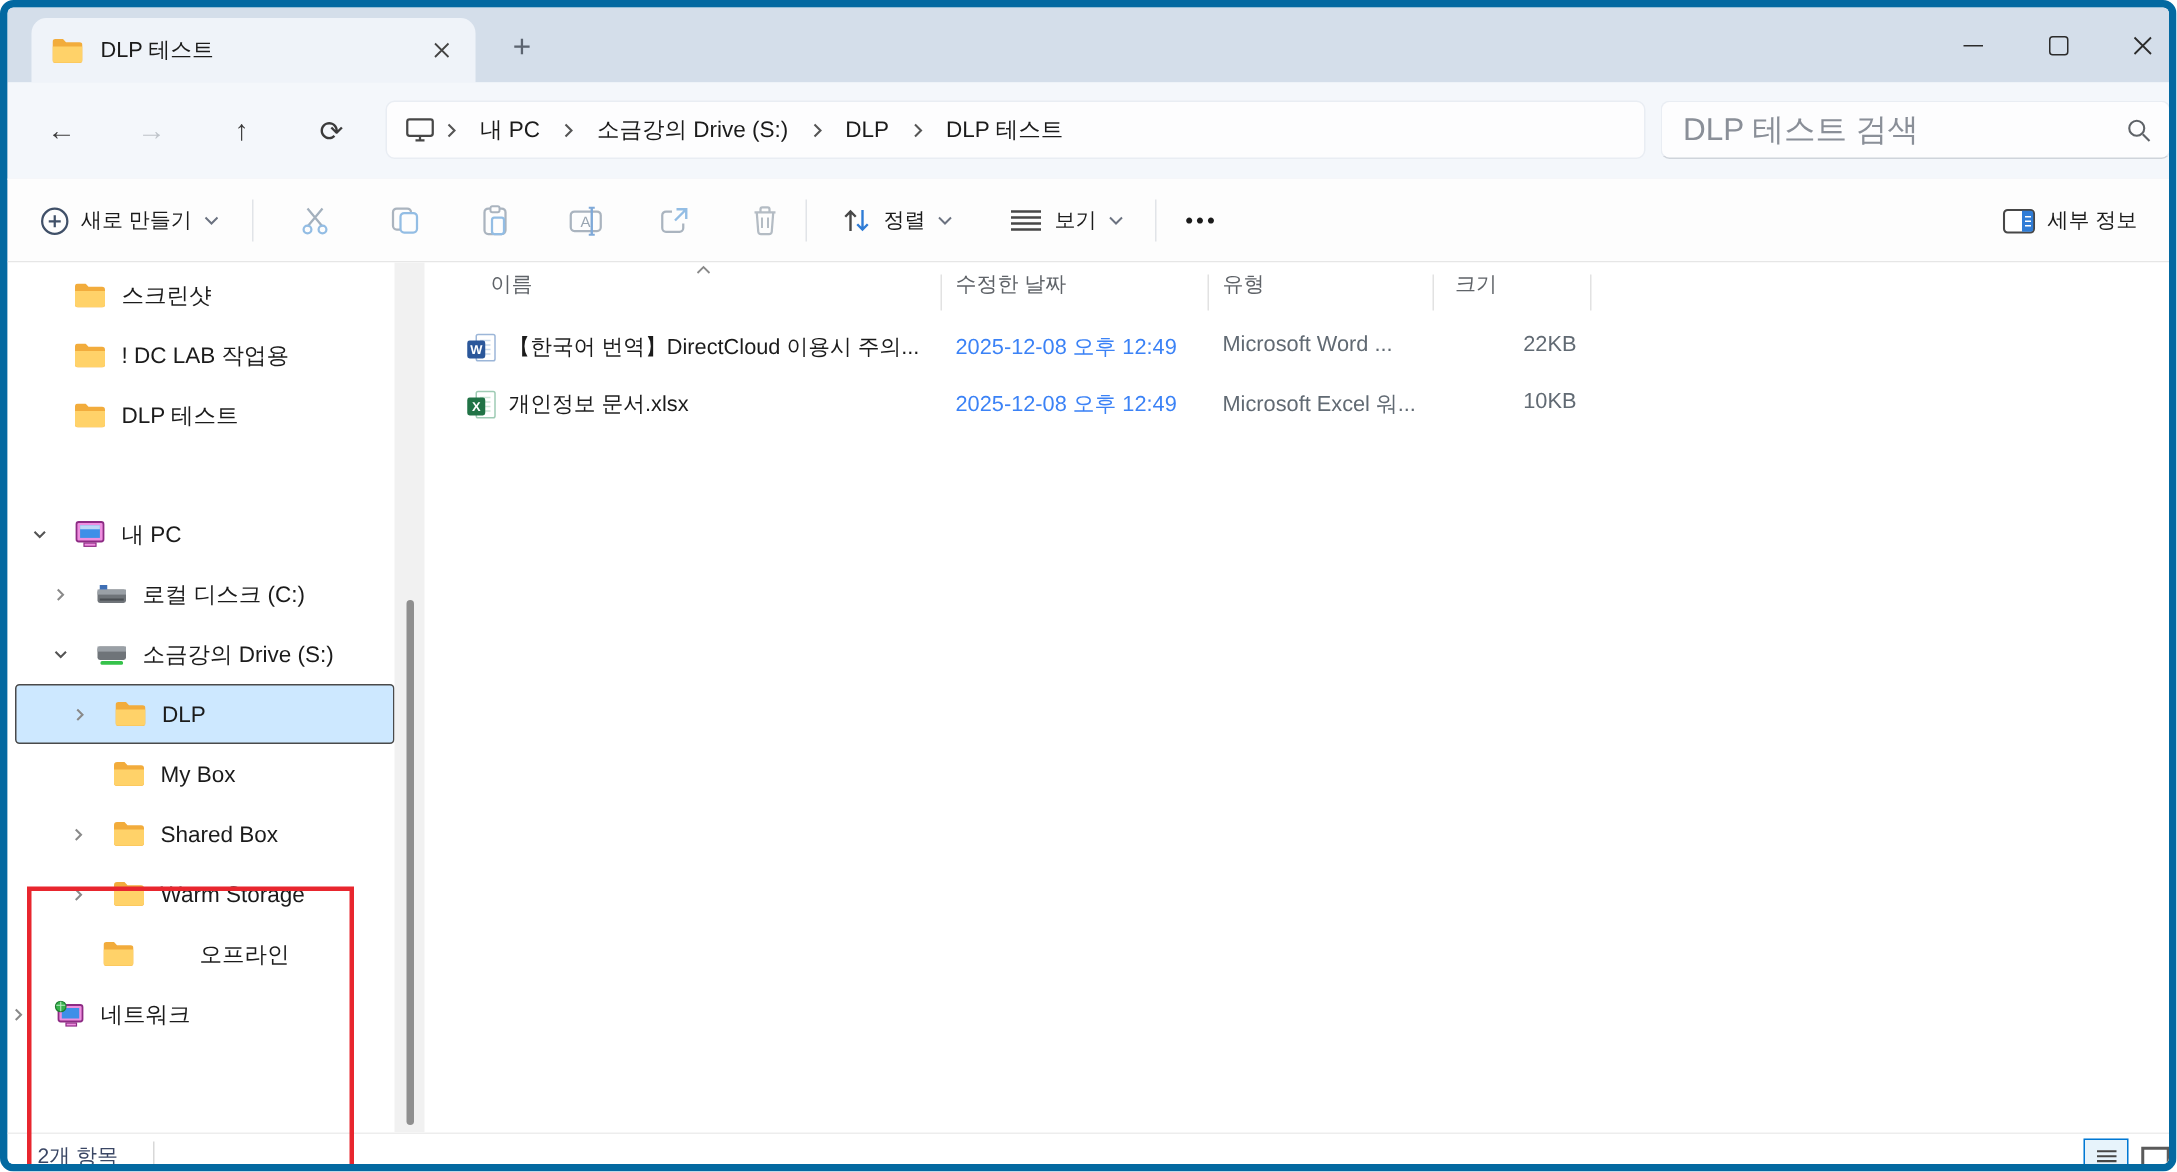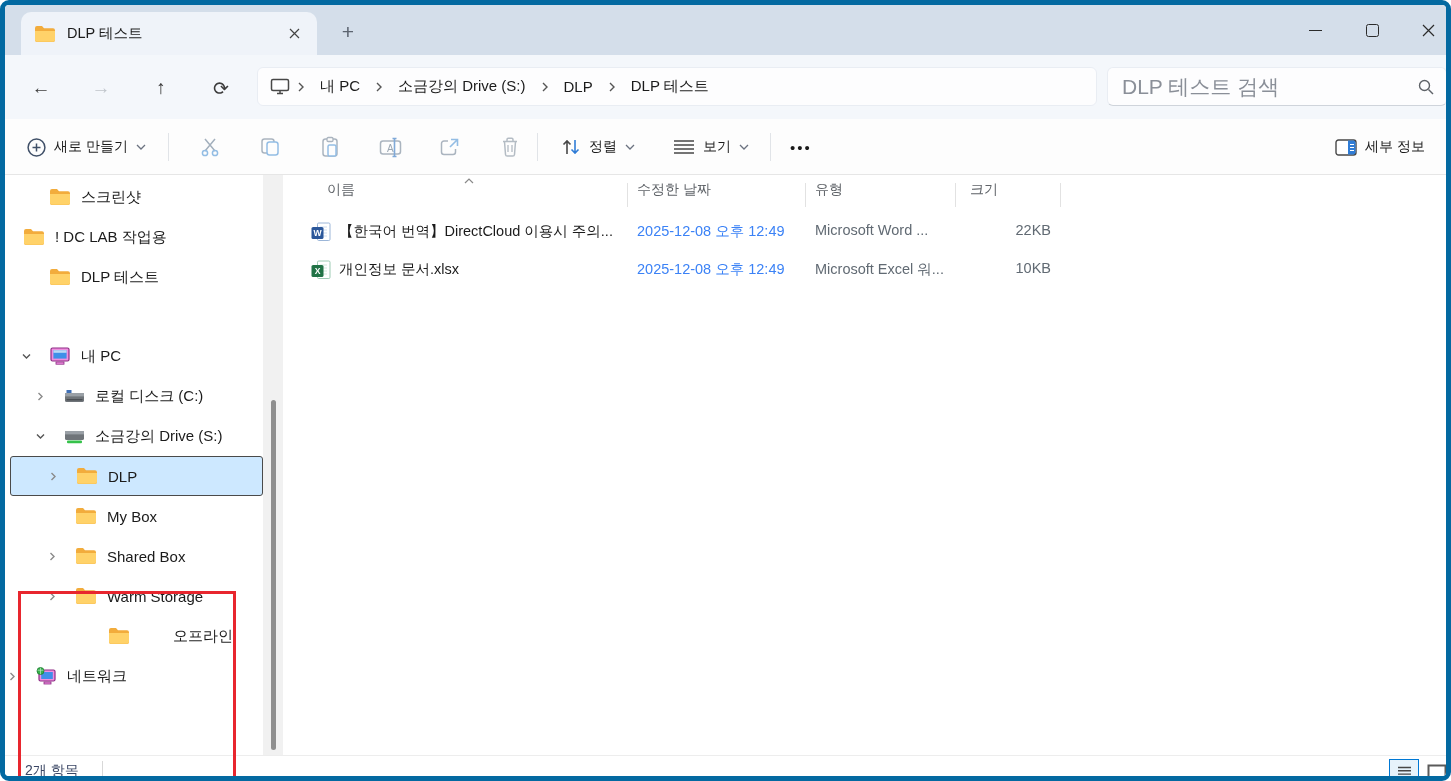--- a/index.html
+++ b/index.html
@@ -239,21 +239,21 @@
 
     <div class="srow hoverable" style="top:2px;padding-left:44px;">
       <span class="sic">
           <svg width="20" height="16" viewBox="0 0 20 16">
             <path d="M0 2 Q0 0 2 0 h5 l2 2.2 h9 q2 0 2 2 v9.8 q0 2 -2 2 H2 q-2 0 -2 -2 z" fill="#f2ac3c"></path>
             <path d="M0 5 h20 v8.8 q0 2 -2 2 H2 q-2 0 -2 -2 z" fill="#ffd269"></path>
           </svg>
         </span>
       <span class="slabel">스크린샷</span>
     </div>
-    <div class="srow hoverable" style="top:42px;padding-left:18px;">
+    <div class="srow hoverable" style="top:42px;padding-left:44px;">
       <span class="sic">
           <svg width="20" height="16" viewBox="0 0 20 16">
             <path d="M0 2 Q0 0 2 0 h5 l2 2.2 h9 q2 0 2 2 v9.8 q0 2 -2 2 H2 q-2 0 -2 -2 z" fill="#f2ac3c"></path>
             <path d="M0 5 h20 v8.8 q0 2 -2 2 H2 q-2 0 -2 -2 z" fill="#ffd269"></path>
           </svg>
         </span>
       <span class="slabel">! DC LAB 작업용</span>
     </div>
     <div class="srow hoverable" style="top:82px;padding-left:44px;">
       <span class="sic">
@@ -364,21 +364,21 @@
           </svg>
         </span>
       <span class="sic">
           <svg width="20" height="16" viewBox="0 0 20 16">
             <path d="M0 2 Q0 0 2 0 h5 l2 2.2 h9 q2 0 2 2 v9.8 q0 2 -2 2 H2 q-2 0 -2 -2 z" fill="#f2ac3c"></path>
             <path d="M0 5 h20 v8.8 q0 2 -2 2 H2 q-2 0 -2 -2 z" fill="#ffd269"></path>
           </svg>
         </span>
       <span class="slabel">Warm Storage</span>
     </div>
-    <div class="srow hoverable" style="top:441px;padding-left:40px;gap:33px;">
+    <div class="srow hoverable" style="top:441px;gap:33px;">
       <span class="chev hidden">
           <svg width="11" height="11" viewBox="0 0 11 11">
             <path d="M3.5 2 l3.5 3.5 -3.5 3.5" stroke="#8a8a8a" stroke-width="1.4" fill="none"></path>
           </svg>
         </span>
       <span class="sic">
           <svg width="20" height="16" viewBox="0 0 20 16">
             <path d="M0 2 Q0 0 2 0 h5 l2 2.2 h9 q2 0 2 2 v9.8 q0 2 -2 2 H2 q-2 0 -2 -2 z" fill="#f2ac3c"></path>
             <path d="M0 5 h20 v8.8 q0 2 -2 2 H2 q-2 0 -2 -2 z" fill="#ffd269"></path>
           </svg>

